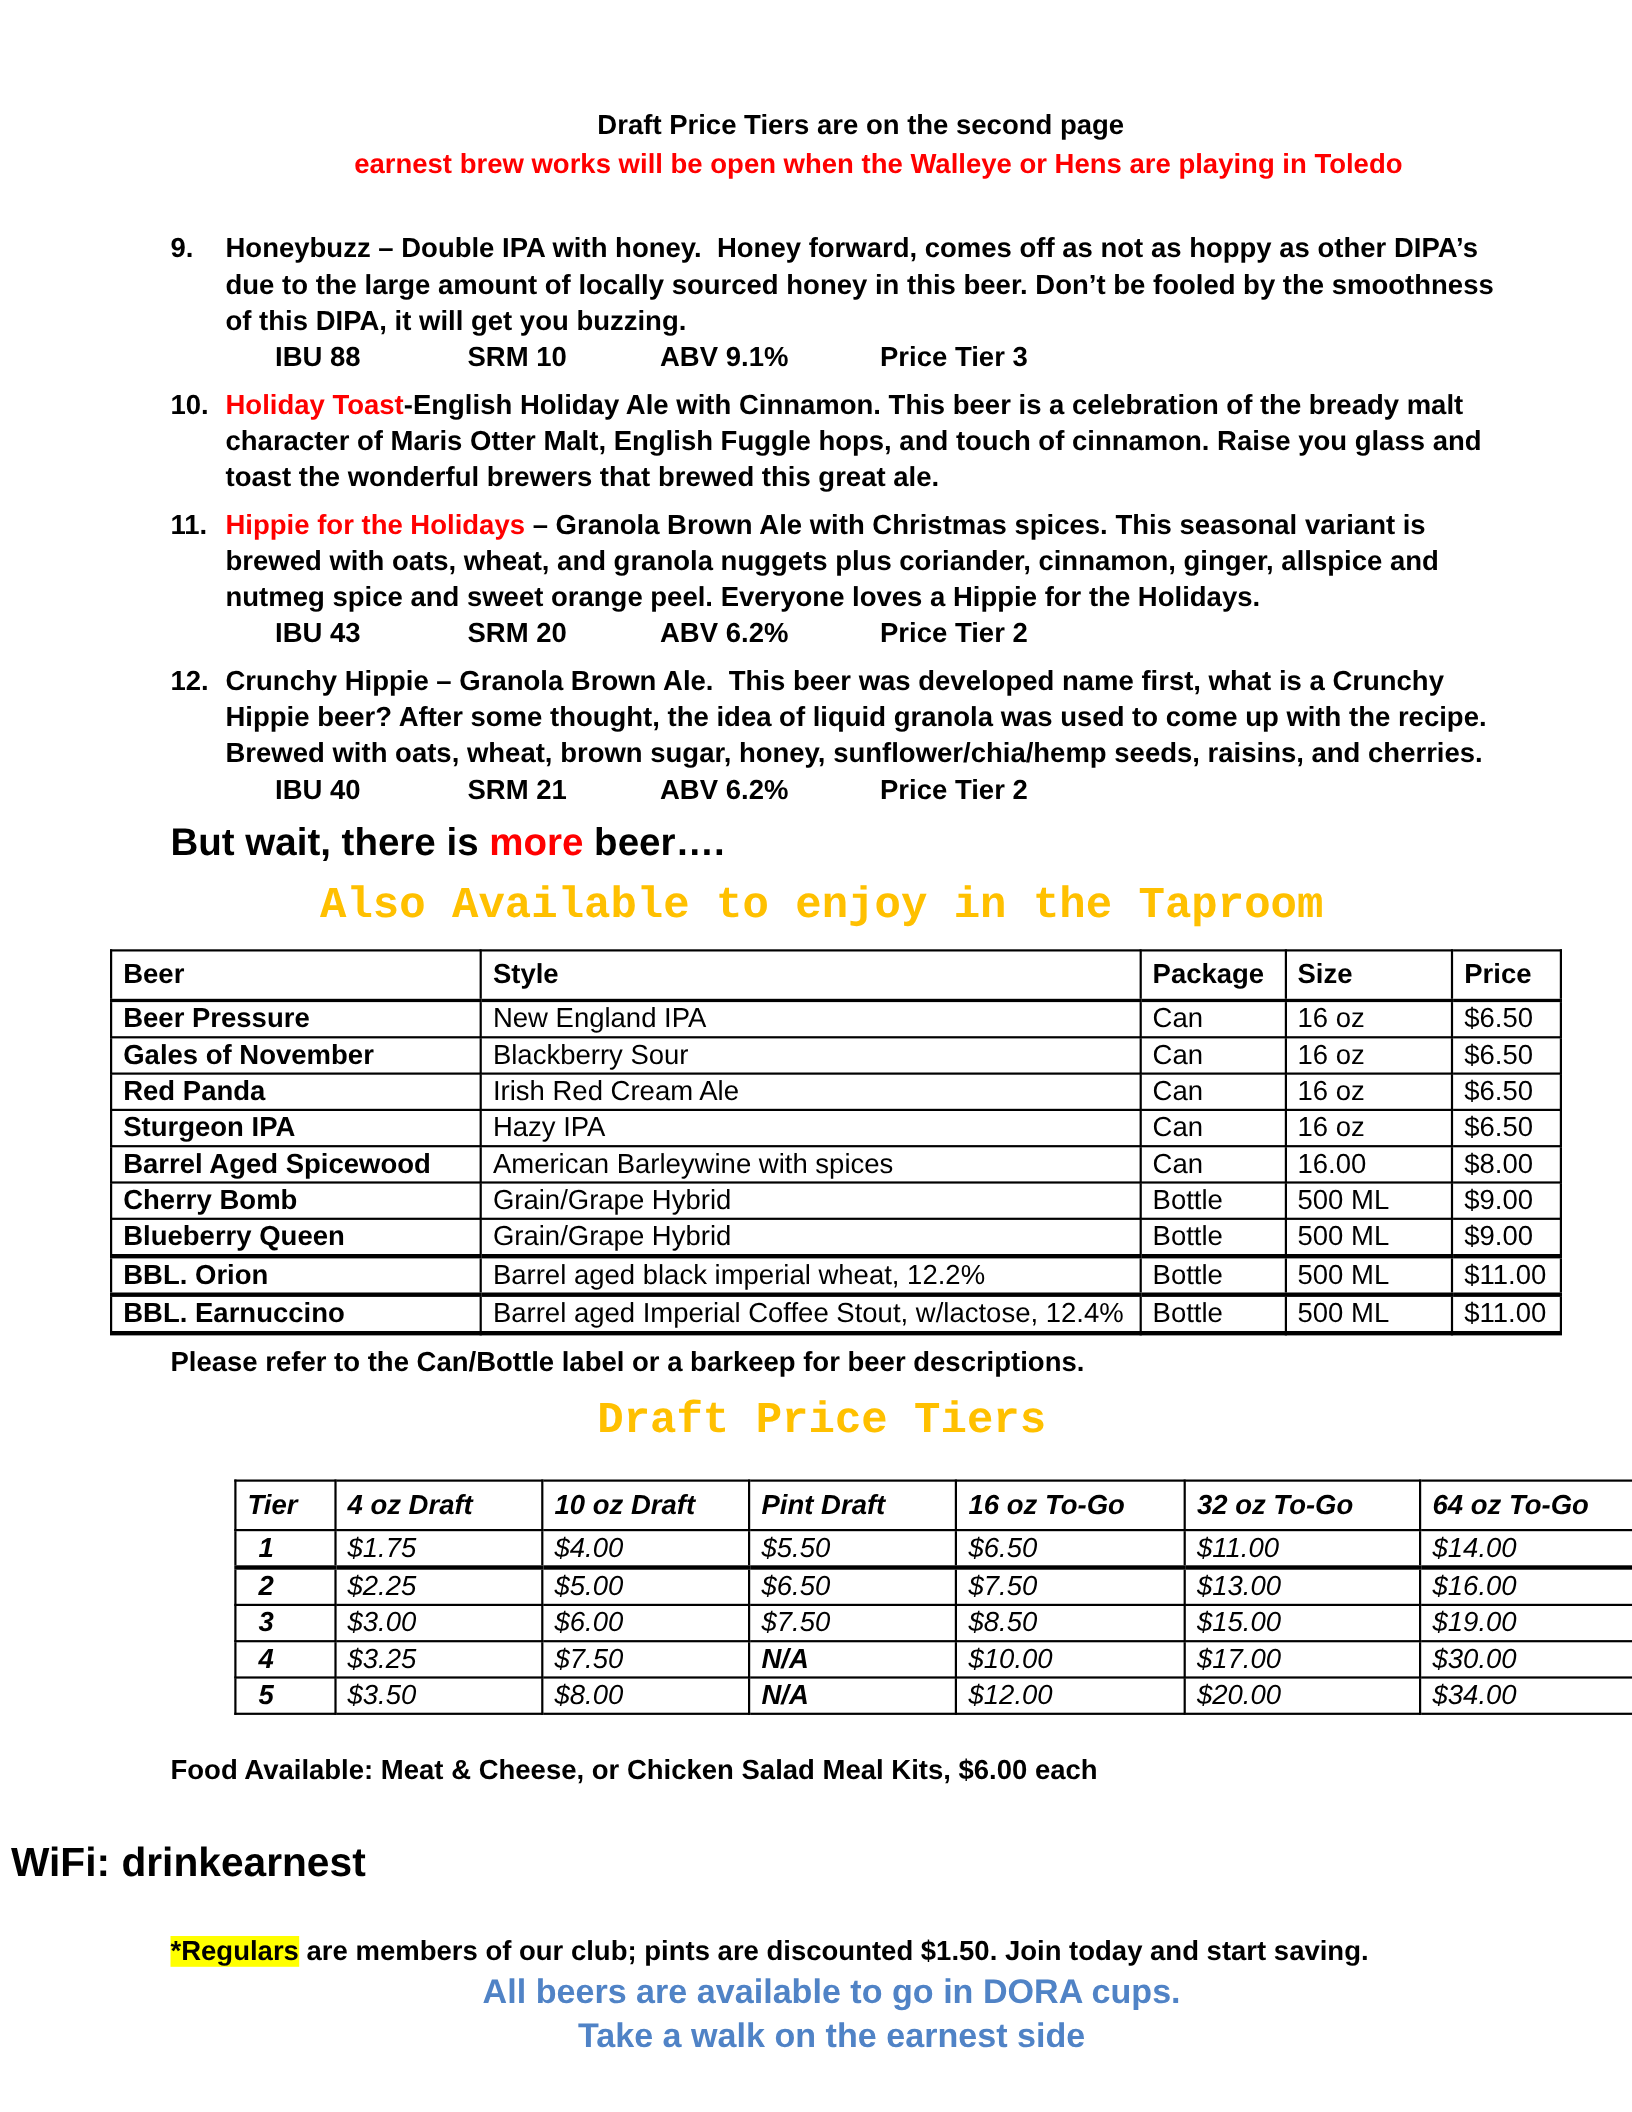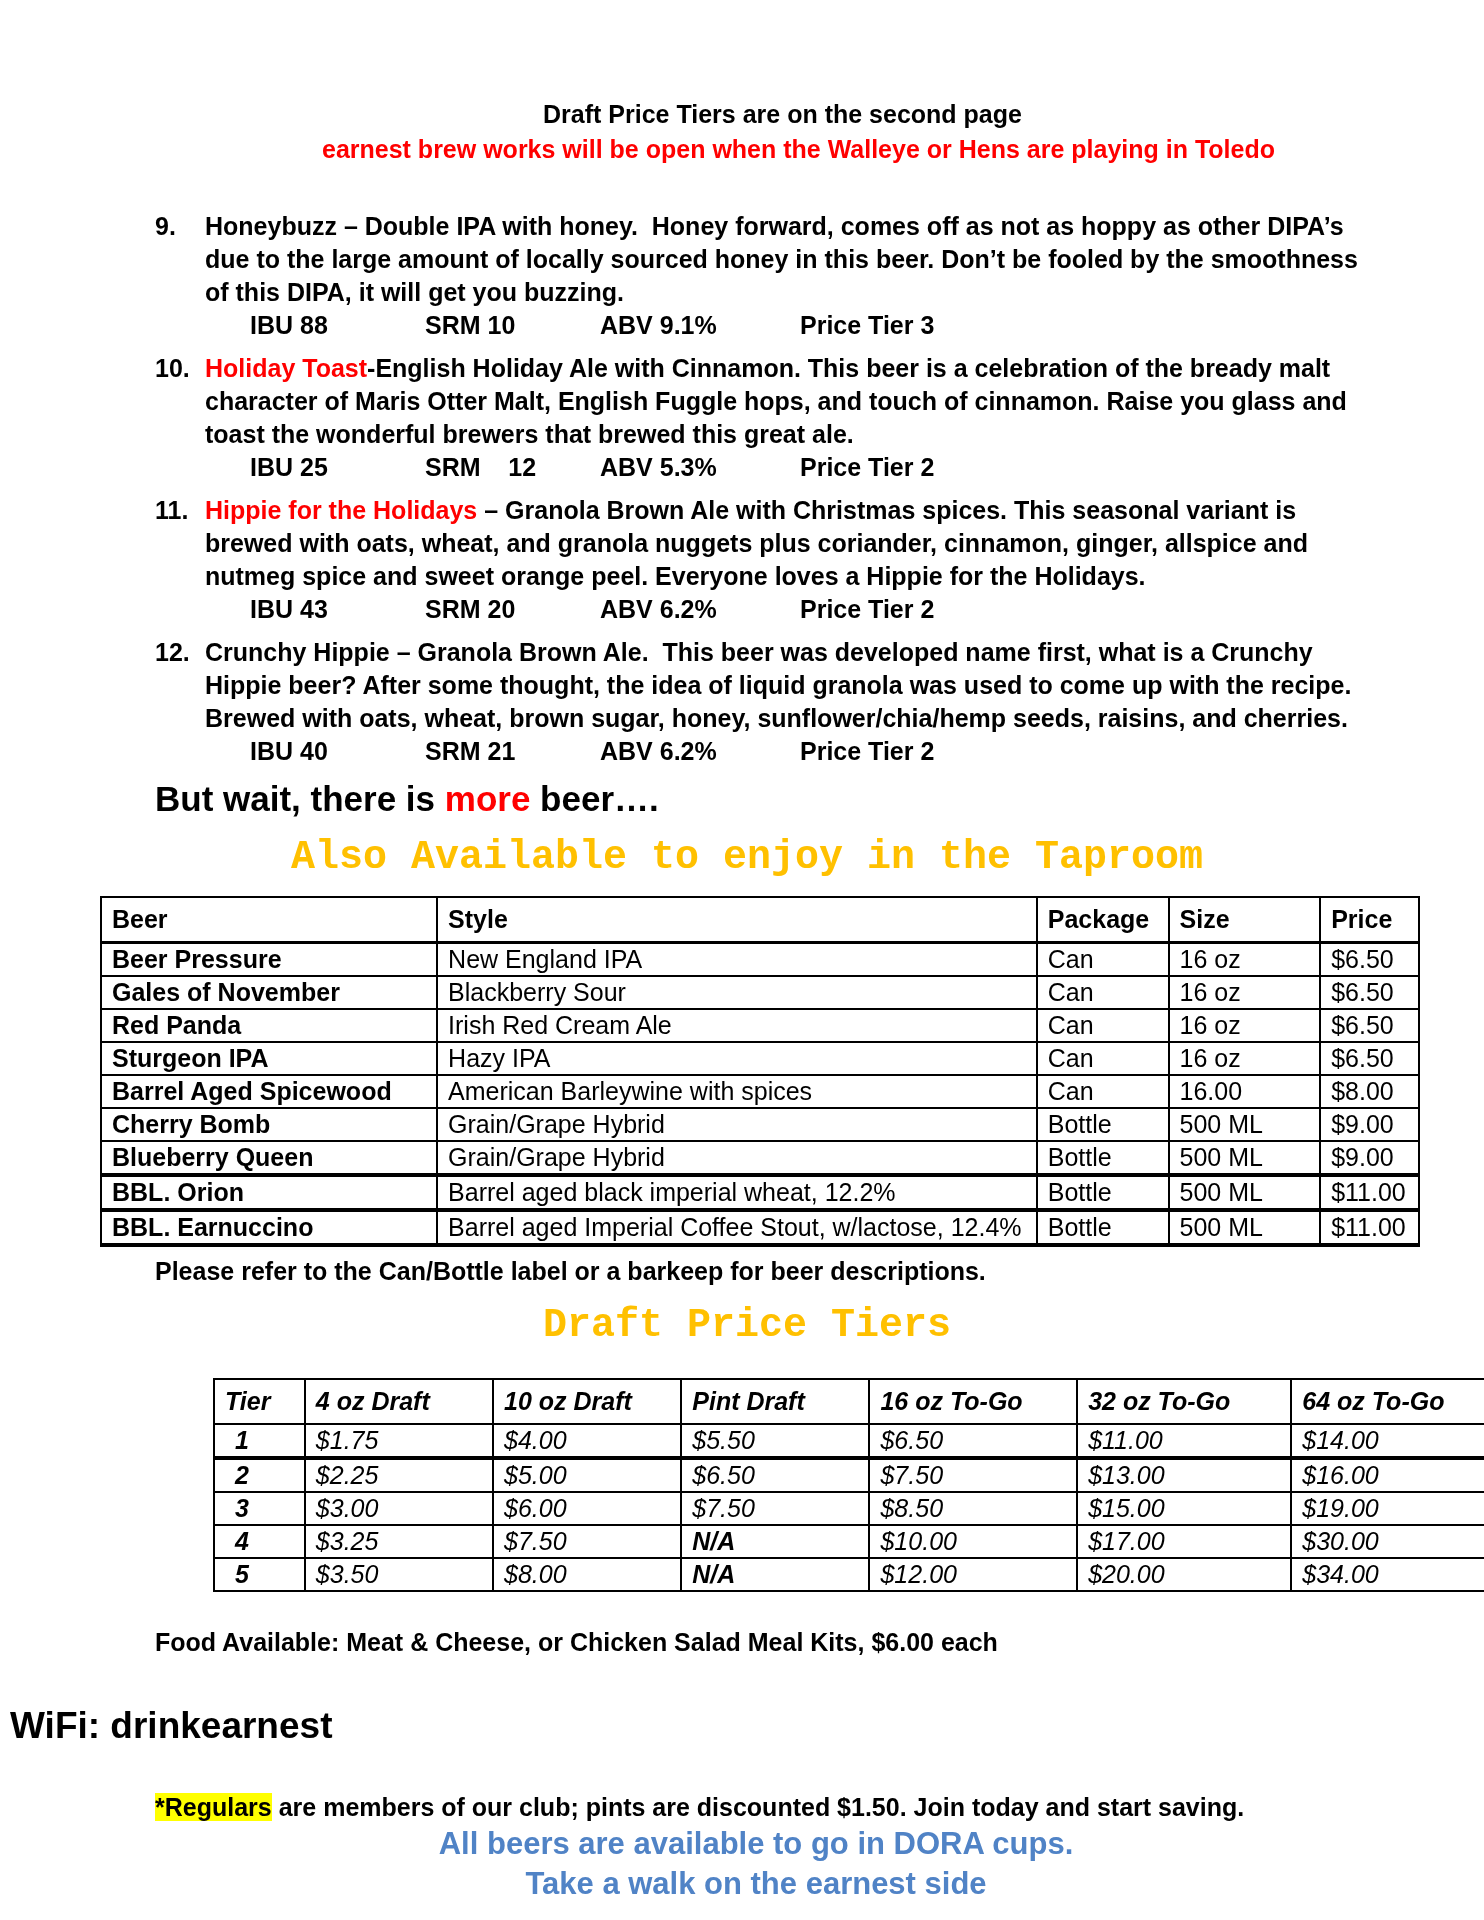--- a/index.html
+++ b/index.html
@@ -63,21 +63,20 @@
 <div class="header-note center">Draft Price Tiers are on the second page</div>
 <div class="header-alert center">earnest brew works will be open when the Walleye or Hens are playing in Toledo</div>
 
 <div class="item first">
   <span class="item-num">9.</span><span class="beer-name">Honeybuzz</span><span class="beer-desc"> – Double IPA with honey.  Honey forward, comes off as not as hoppy as other DIPA’s due to the large amount of locally sourced honey in this beer. Don’t be fooled by the smoothness of this DIPA, it will get you buzzing.</span>
   <div class="stats"><span class="stat w1">IBU 88</span><span class="stat w2">SRM 10</span><span class="stat w3">ABV 9.1%</span><span class="stat">Price Tier 3</span></div>
 </div>
 
 <div class="item">
   <span class="item-num">10.</span><span class="beer-name red">Holiday Toast</span><span class="beer-desc">-English Holiday Ale with Cinnamon. This beer is a celebration of the bready malt character of Maris Otter Malt, English Fuggle hops, and touch of cinnamon. Raise you glass and toast the wonderful brewers that brewed this great ale.</span>
-  <div class="stats"><span class="stat w1">IBU 25</span><span class="stat w2">SRM    12</span><span class="stat w3">ABV 5.3%</span><span class="stat">Price Tier 2</span></div>
 </div>
 
 <div class="item">
   <span class="item-num">11.</span><span class="beer-name red">Hippie for the Holidays</span><span class="beer-desc"> – Granola Brown Ale with Christmas spices. This seasonal variant is brewed with oats, wheat, and granola nuggets plus coriander, cinnamon, ginger, allspice and nutmeg spice and sweet orange peel. Everyone loves a Hippie for the Holidays.</span>
   <div class="stats"><span class="stat w1">IBU 43</span><span class="stat w2">SRM 20</span><span class="stat w3">ABV 6.2%</span><span class="stat">Price Tier 2</span></div>
 </div>
 
 <div class="item">
   <span class="item-num">12.</span><span class="beer-name">Crunchy Hippie</span><span class="beer-desc"> – Granola Brown Ale.  This beer was developed name first, what is a Crunchy Hippie beer? After some thought, the idea of liquid granola was used to come up with the recipe. Brewed with oats, wheat, brown sugar, honey, sunflower/chia/hemp seeds, raisins, and cherries.</span>
   <div class="stats"><span class="stat w1">IBU 40</span><span class="stat w2">SRM 21</span><span class="stat w3">ABV 6.2%</span><span class="stat">Price Tier 2</span></div>

